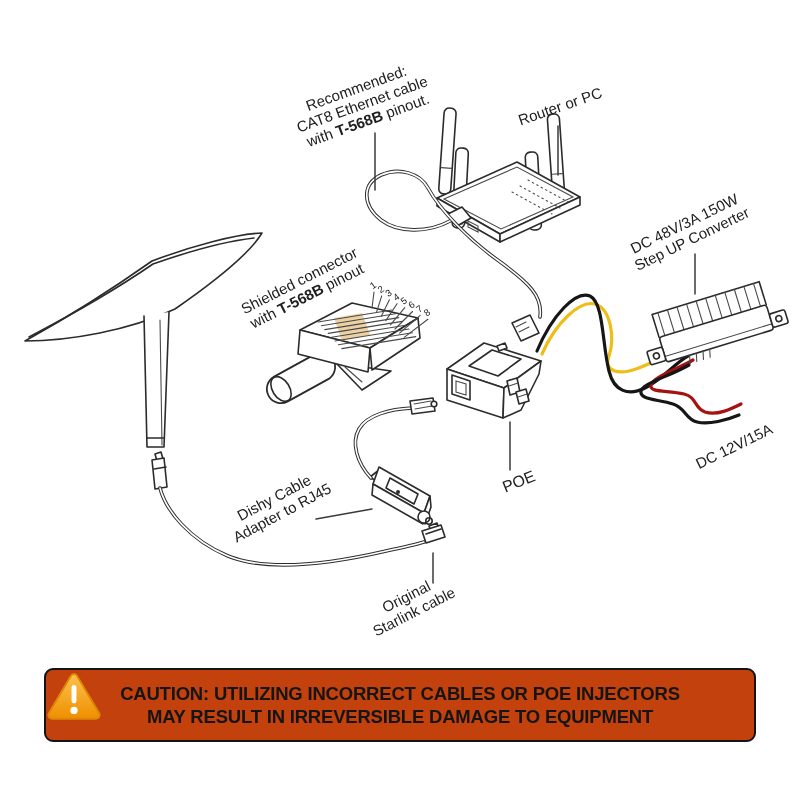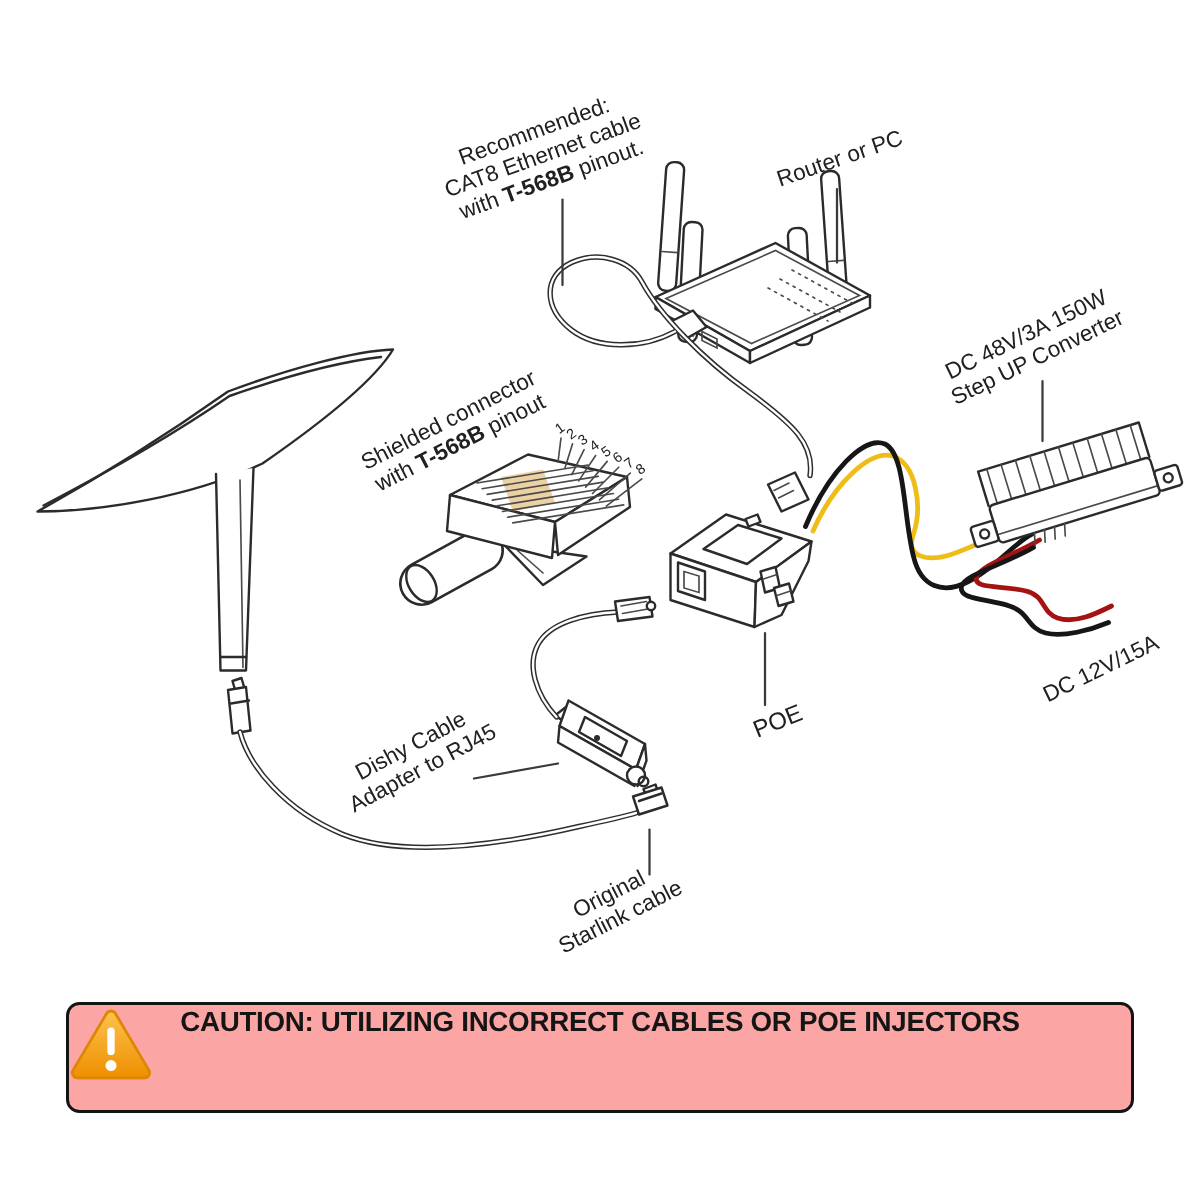--- a/index.html
+++ b/index.html
@@ -11,22 +11,22 @@
   .fw{fill:#ffffff;stroke:#2b2b2b;stroke-width:1.6;stroke-linecap:round;stroke-linejoin:round;}
   .cable-out{fill:none;stroke:#2e2e2e;stroke-width:3.6;stroke-linecap:round;}
   .cable-in{fill:none;stroke:#ffffff;stroke-width:1.6;stroke-linecap:round;}
   .wire{fill:none;stroke-width:3.2;stroke-linecap:round;}
   .leader{fill:none;stroke:#3a3a3a;stroke-width:1.5;stroke-linecap:round;}
   .pin-num{font-family:"Liberation Sans",sans-serif;font-size:9.5px;fill:#222;}
   .lbl{position:absolute;color:#202020;font-size:15px;font-weight:500;line-height:1.14;
        text-align:center;white-space:nowrap;transform:translate(-50%,-50%) rotate(var(--r));}
   .lbl b{font-weight:700;}
   .banner{position:absolute;left:44px;top:668px;width:712px;height:74px;box-sizing:border-box;
-          background:#fca5a5;border:2.5px solid #141414;border-radius:9px;
-          display:flex;align-items:flex-start;justify-content:space-between;padding:0 20px;}
+          background:#c2410c;border:2.5px solid #141414;border-radius:9px;
+          display:flex;align-items:center;justify-content:space-between;padding:0 20px;}
   .banner-text{flex:1;display:flex;flex-direction:column;align-items:center;justify-content:center;
           gap:1px;color:#151515;font-weight:700;font-size:18.5px;letter-spacing:-0.2px;white-space:nowrap;}
   .tri{width:56px;height:51px;flex:0 0 auto;}
 </style>
 </head>
 <body>
 
 <div class="stage">
 
   <svg width="800" height="800" viewBox="0 0 800 800">
@@ -216,20 +216,21 @@
   </div>
 
   <div class="banner">
     <svg class="tri" viewBox="0 0 64 58">
       <path d="M28.6 6.5 C30.1 3.9 33.9 3.9 35.4 6.5 L60.8 49.5 C62.3 52.1 60.4 55.4 57.4 55.4 L6.6 55.4 C3.6 55.4 1.7 52.1 3.2 49.5 Z" fill="url(#wg)" stroke-width="2" stroke="#dd8704"></path>
       <rect x="29.2" y="17" width="5.6" height="21" rx="2.8" fill="#ffffff"></rect>
       <circle cx="32" cy="46" r="4.2" fill="#ffffff"></circle>
     </svg>
     <div class="banner-text">
       <div>CAUTION: UTILIZING INCORRECT CABLES OR POE INJECTORS</div>
+      <div>MAY RESULT IN IRREVERSIBLE DAMAGE TO EQUIPMENT</div>
     </div>
     <svg class="tri" viewBox="0 0 64 58">
       <path d="M28.6 6.5 C30.1 3.9 33.9 3.9 35.4 6.5 L60.8 49.5 C62.3 52.1 60.4 55.4 57.4 55.4 L6.6 55.4 C3.6 55.4 1.7 52.1 3.2 49.5 Z" fill="url(#wg)" stroke-width="2" stroke="#dd8704"></path>
       <rect x="29.2" y="17" width="5.6" height="21" rx="2.8" fill="#ffffff"></rect>
       <circle cx="32" cy="46" r="4.2" fill="#ffffff"></circle>
     </svg>
   </div>
 
 </div>
 

